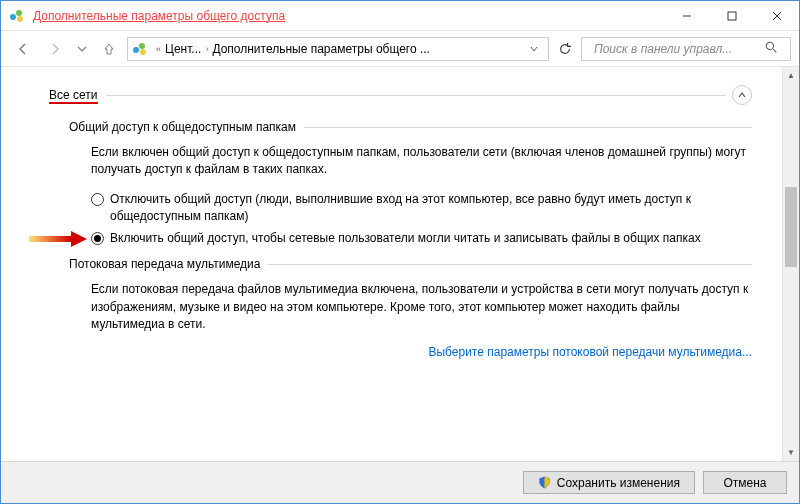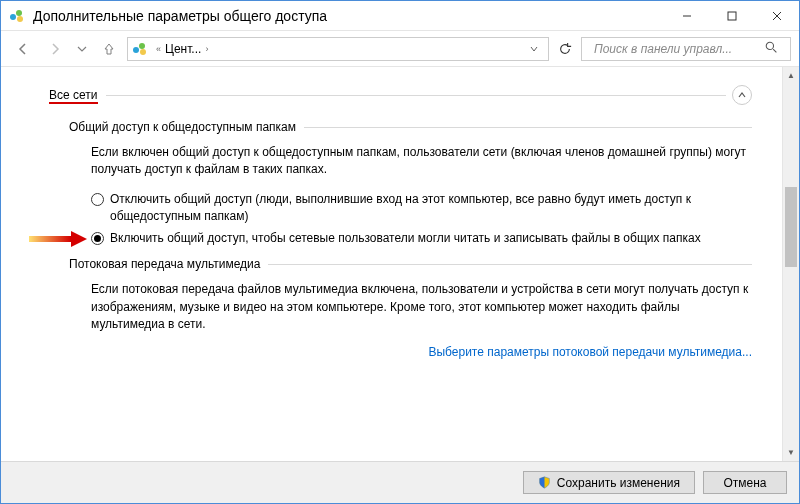--- a/index.html
+++ b/index.html
@@ -23,23 +23,24 @@
     align-items: center;
     padding-left: 8px;
     border-bottom: 1px solid #e5e5e5;
   }
   .titlebar .app-icon {
     width: 16px; height: 16px;
     margin-right: 8px;
     display: inline-flex;
   }
   .titlebar .title {
-    font-size: 14px;
-    color: #000000;
-    flex: 1;
+    font-size: 12px;
+    color: #ef4444;
+    flex: 1;
+    text-decoration: underline;
   }
   .titlebar .win-controls {
     display: flex;
     height: 100%;
   }
   .titlebar .win-btn {
     width: 45px;
     display: flex;
     align-items: center;
     justify-content: center;
@@ -312,20 +313,21 @@
     <span class="bc-icon">
       <svg viewBox="0 0 16 16">
           <circle cx="4" cy="9" r="3" fill="#2aa3d9"></circle>
           <circle cx="10" cy="5" r="3" fill="#6cc24a"></circle>
           <circle cx="11" cy="11" r="3" fill="#f2c94c"></circle>
         </svg>
     </span>
     <span class="bc-sep">«</span>
     <span>Цент...</span>
     <span class="bc-sep">›</span>
+    <span>Дополнительные параметры общего ...</span>
     <span class="bc-chev">
       <svg width="8" height="8">
           <path d="M1 2 L4 6 L7 2" fill="none" stroke="#606060" stroke-width="1"></path>
         </svg>
     </span>
   </div>
   <div class="refresh-btn">
     <svg width="14" height="14" viewBox="0 0 16 16">
         <path d="M13 8a5 5 0 1 1-2-4" fill="none" stroke="#333" stroke-width="1.3"></path>
         <path d="M11 1 L11 5 L15 5" fill="none" stroke="#333" stroke-width="1.3"></path>

